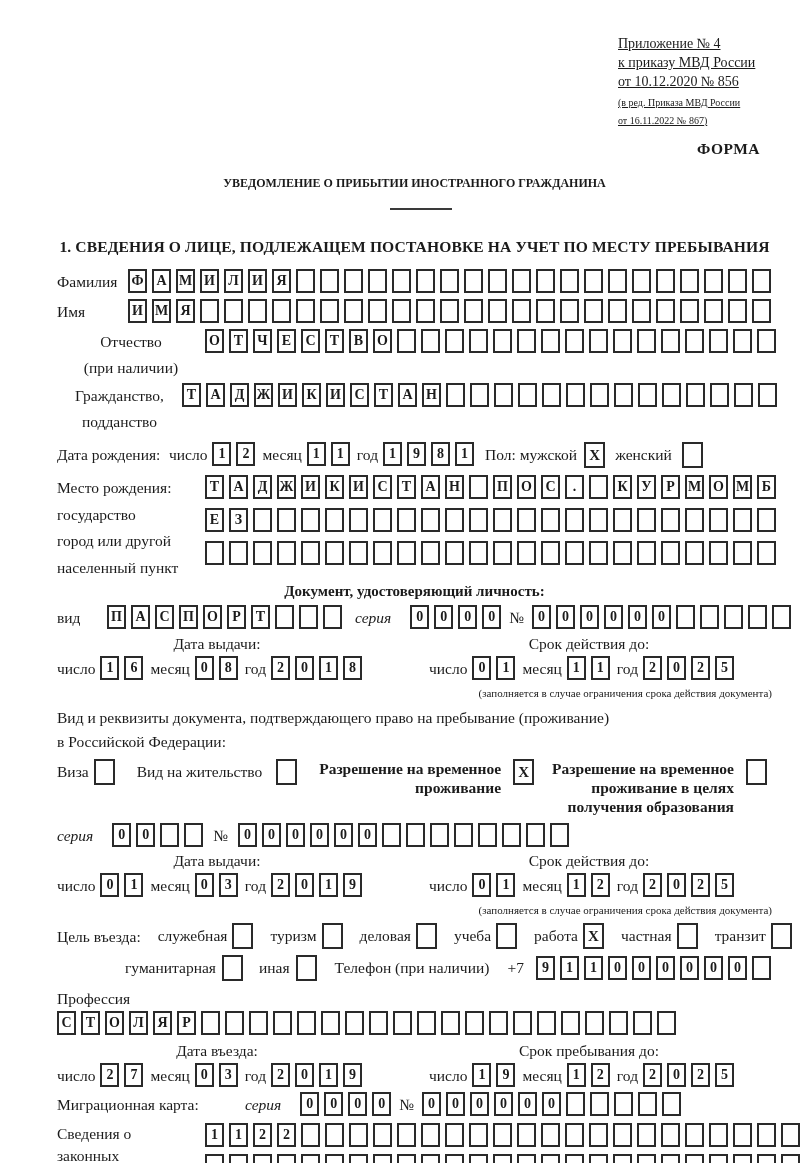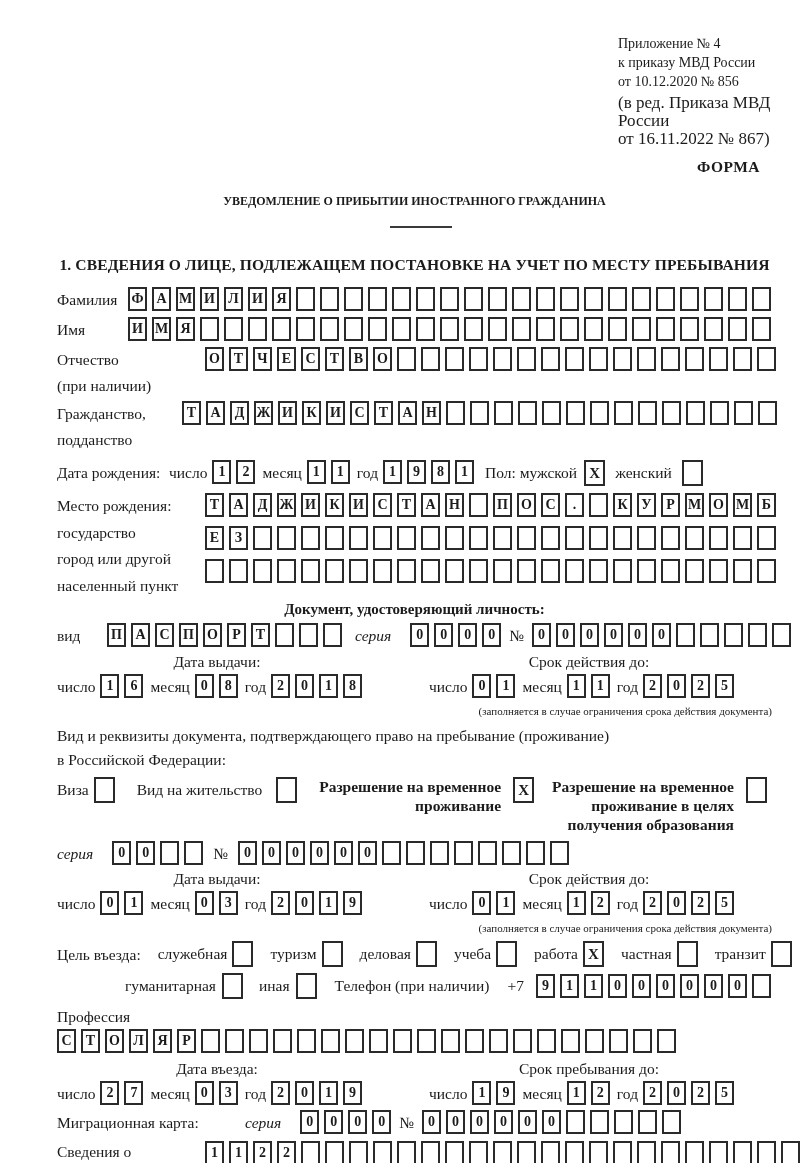--- a/index.html
+++ b/index.html
@@ -6,31 +6,31 @@
   html,body { background:#ffffff; }
   body {
     width:800px; height:1163px;
     font-family:"Liberation Serif","DejaVu Serif",serif;
     color:#1b1b1b; font-size:15.5px;
     position:relative; overflow:hidden;
   }
   .page { width:800px; height:1163px; padding:34px 28px 0 57px; overflow:hidden; }
 
   
-  .hdr { margin-left:561px; font-size:14px; line-height:19px; }
-  .hdr-sub { font-size:17px; line-height:18px; margin-top:3px; }
+  .hdr { margin-left:561px; font-size:14px; line-height:19px;text-decoration:underline; }
+  .hdr-sub { font-size:10px; line-height:18px; margin-top:3px; }
   .forma { text-align:right; padding-right:12px; font-weight:bold; font-size:15.5px; margin-top:10px; letter-spacing:0.5px; }
 
   .title { text-align:center; font-weight:bold; font-size:12px; line-height:23px; margin-top:14px; }
   .tline { display:inline-block; width:62px; border-bottom:2.5px solid #3a3a3a; margin-left:12px; height:14px; }
   .sec1 { font-weight:bold; font-size:15.6px; margin-top:20px; margin-bottom:13px; text-align:center; letter-spacing:0.1px; }
 
   .row { display:flex; align-items:flex-start; margin-bottom:5px; }
   .lbl { flex:none; line-height:25px; }
-  .lbl2 { flex:none; line-height:26px; }
+  .lbl2 { flex:none; line-height:26px;text-align:center; }
   .bl { display:block; }
   .w71 { width:71px; } .w50 { width:50px; } .w101 { width:101px; } .w125 { width:125px; } .w148 { width:148px; }
 
   .boxes { display:flex; gap:5px; flex:none; }
   .box {
     flex:none; width:19px; height:24px;
     border:2px solid #2a2a2a; background:#fff;
     font-size:14px; line-height:20px; text-align:center; font-weight:bold;
   }
   .cbox {

